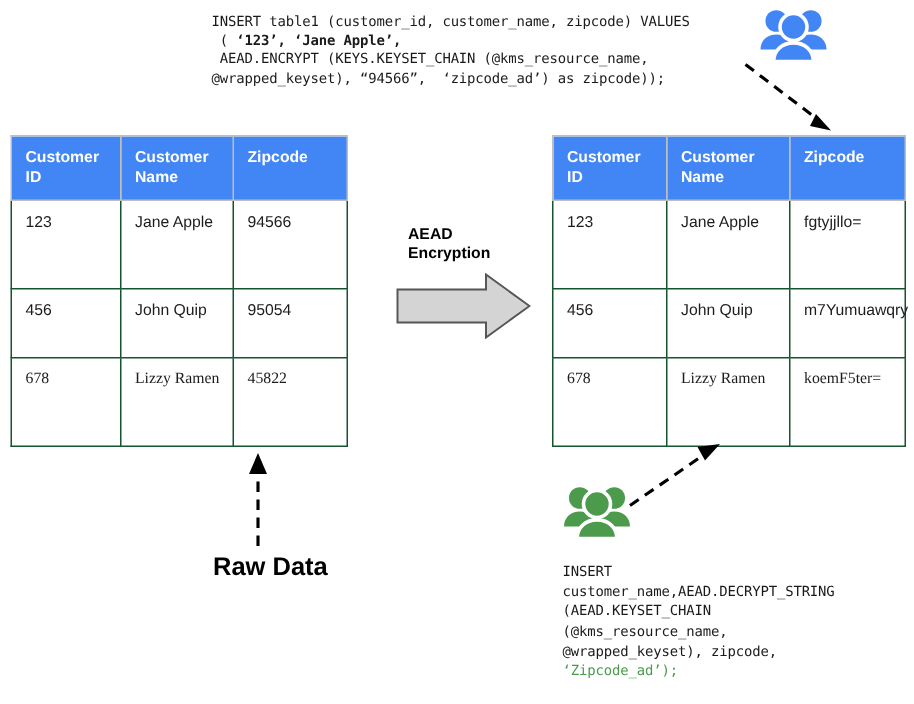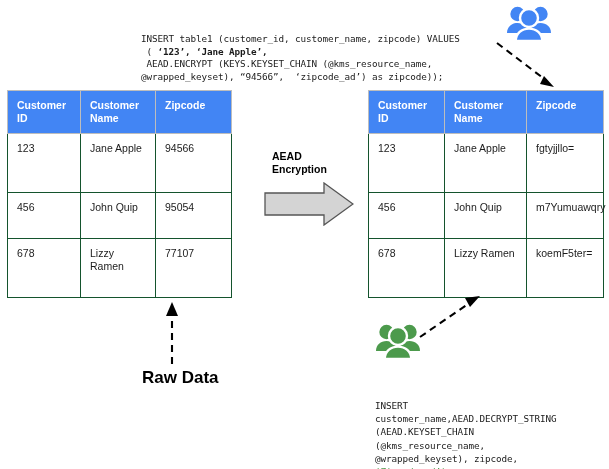--- a/index.html
+++ b/index.html
@@ -14,21 +14,20 @@
   .abs{position:absolute;}
 
   
   .code{
     font-family:"DejaVu Sans Mono","Liberation Mono",monospace;
     font-size:9.3px;
     line-height:12.6px;
     white-space:pre;
     color:#1a1a1a;
     letter-spacing:-0.1px;
-    margin-top:24px;
   }
   #insert-stmt{ left:141px; top:9px; }
   #select-stmt{ left:375px; top:375px; line-height:13.2px;}
   .code .b{font-weight:bold;}
   .code .grn{color:#4c9a4c;}
 
   
   .tbl{
     border-collapse:collapse;
     table-layout:fixed;
@@ -52,21 +51,21 @@
     color:#1c1c1c;
     text-align:left;
     vertical-align:top;
     padding:8px 7px 8px 9px;
     border:1px solid #14532d;
     line-height:12.5px;
     background:#fff;
   }
   .tbl tr.r0 td{height:42px;}
   .tbl tr.r1 td{height:29px;}
-  .tbl tr.r2 td{height:42px;}
+  .tbl tr.r2 td{height:42px;font-family:Liberation Serif, serif;}
 
   #left-table-wrap{left:7px;top:90px;}
   #left-table-wrap .tbl{width:224px;}
   #right-table-wrap{left:368px;top:90px;}
   #right-table-wrap .tbl{width:235px;}
 
   
   #aead-arrow{
     left:264px; top:182px;
     width:90px; height:44px;
@@ -147,21 +146,21 @@
         <td>94566</td>
       </tr>
       <tr class="r1">
         <td>456</td>
         <td>John Quip</td>
         <td>95054</td>
       </tr>
       <tr class="r2">
         <td>678</td>
         <td>Lizzy Ramen</td>
-        <td>77107</td>
+        <td>45822</td>
       </tr>
     </tbody>
   </table>
 </div>
 
 <div class="abs" id="aead-label" style="white-space: pre-line;">AEAD
 Encryption</div>
 
 <svg class="abs" id="aead-arrow" viewBox="0 0 90 44">
   <polygon points="1,11 60,11 60,1 89,22 60,43 60,33 1,33" fill="#d4d4d4" stroke="#555555" stroke-width="1.3" stroke-linejoin="miter"></polygon>

